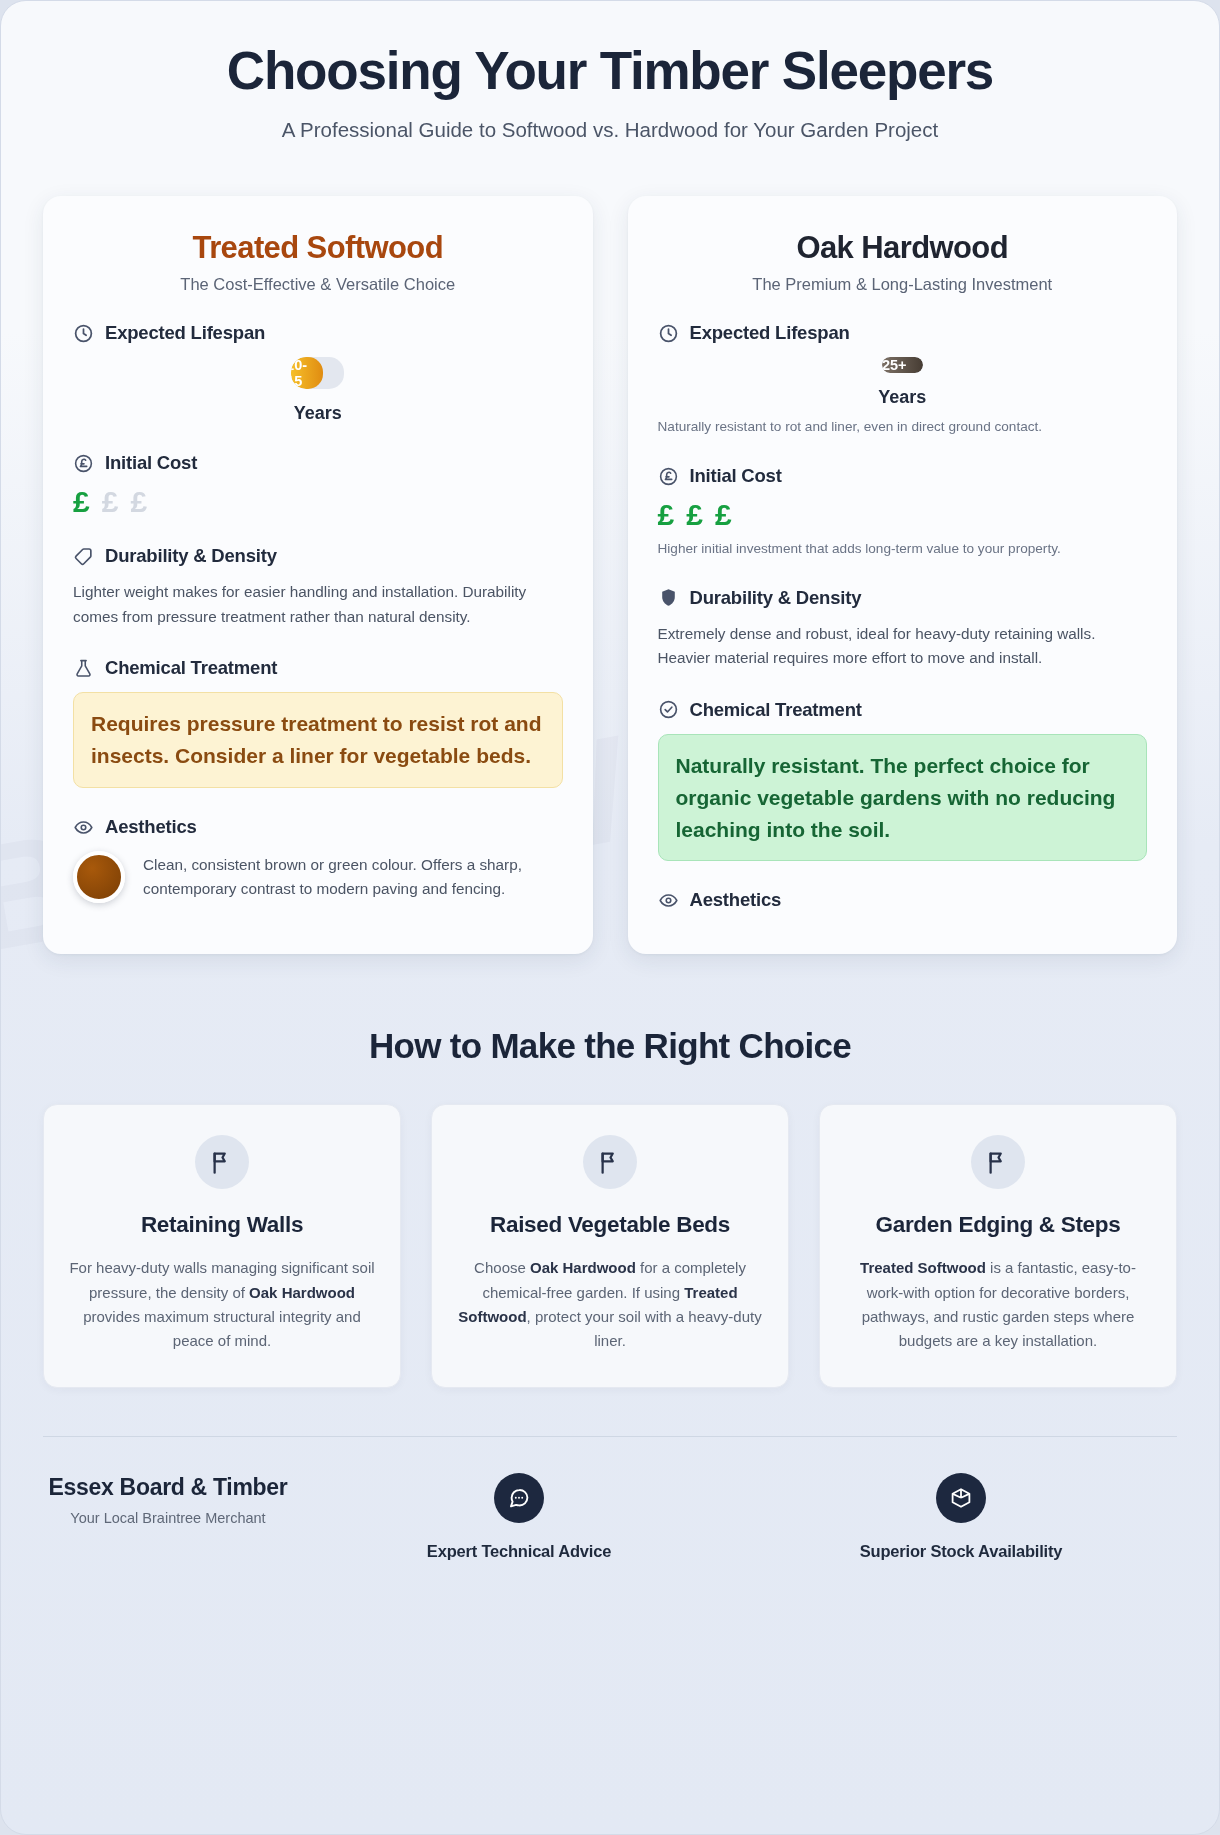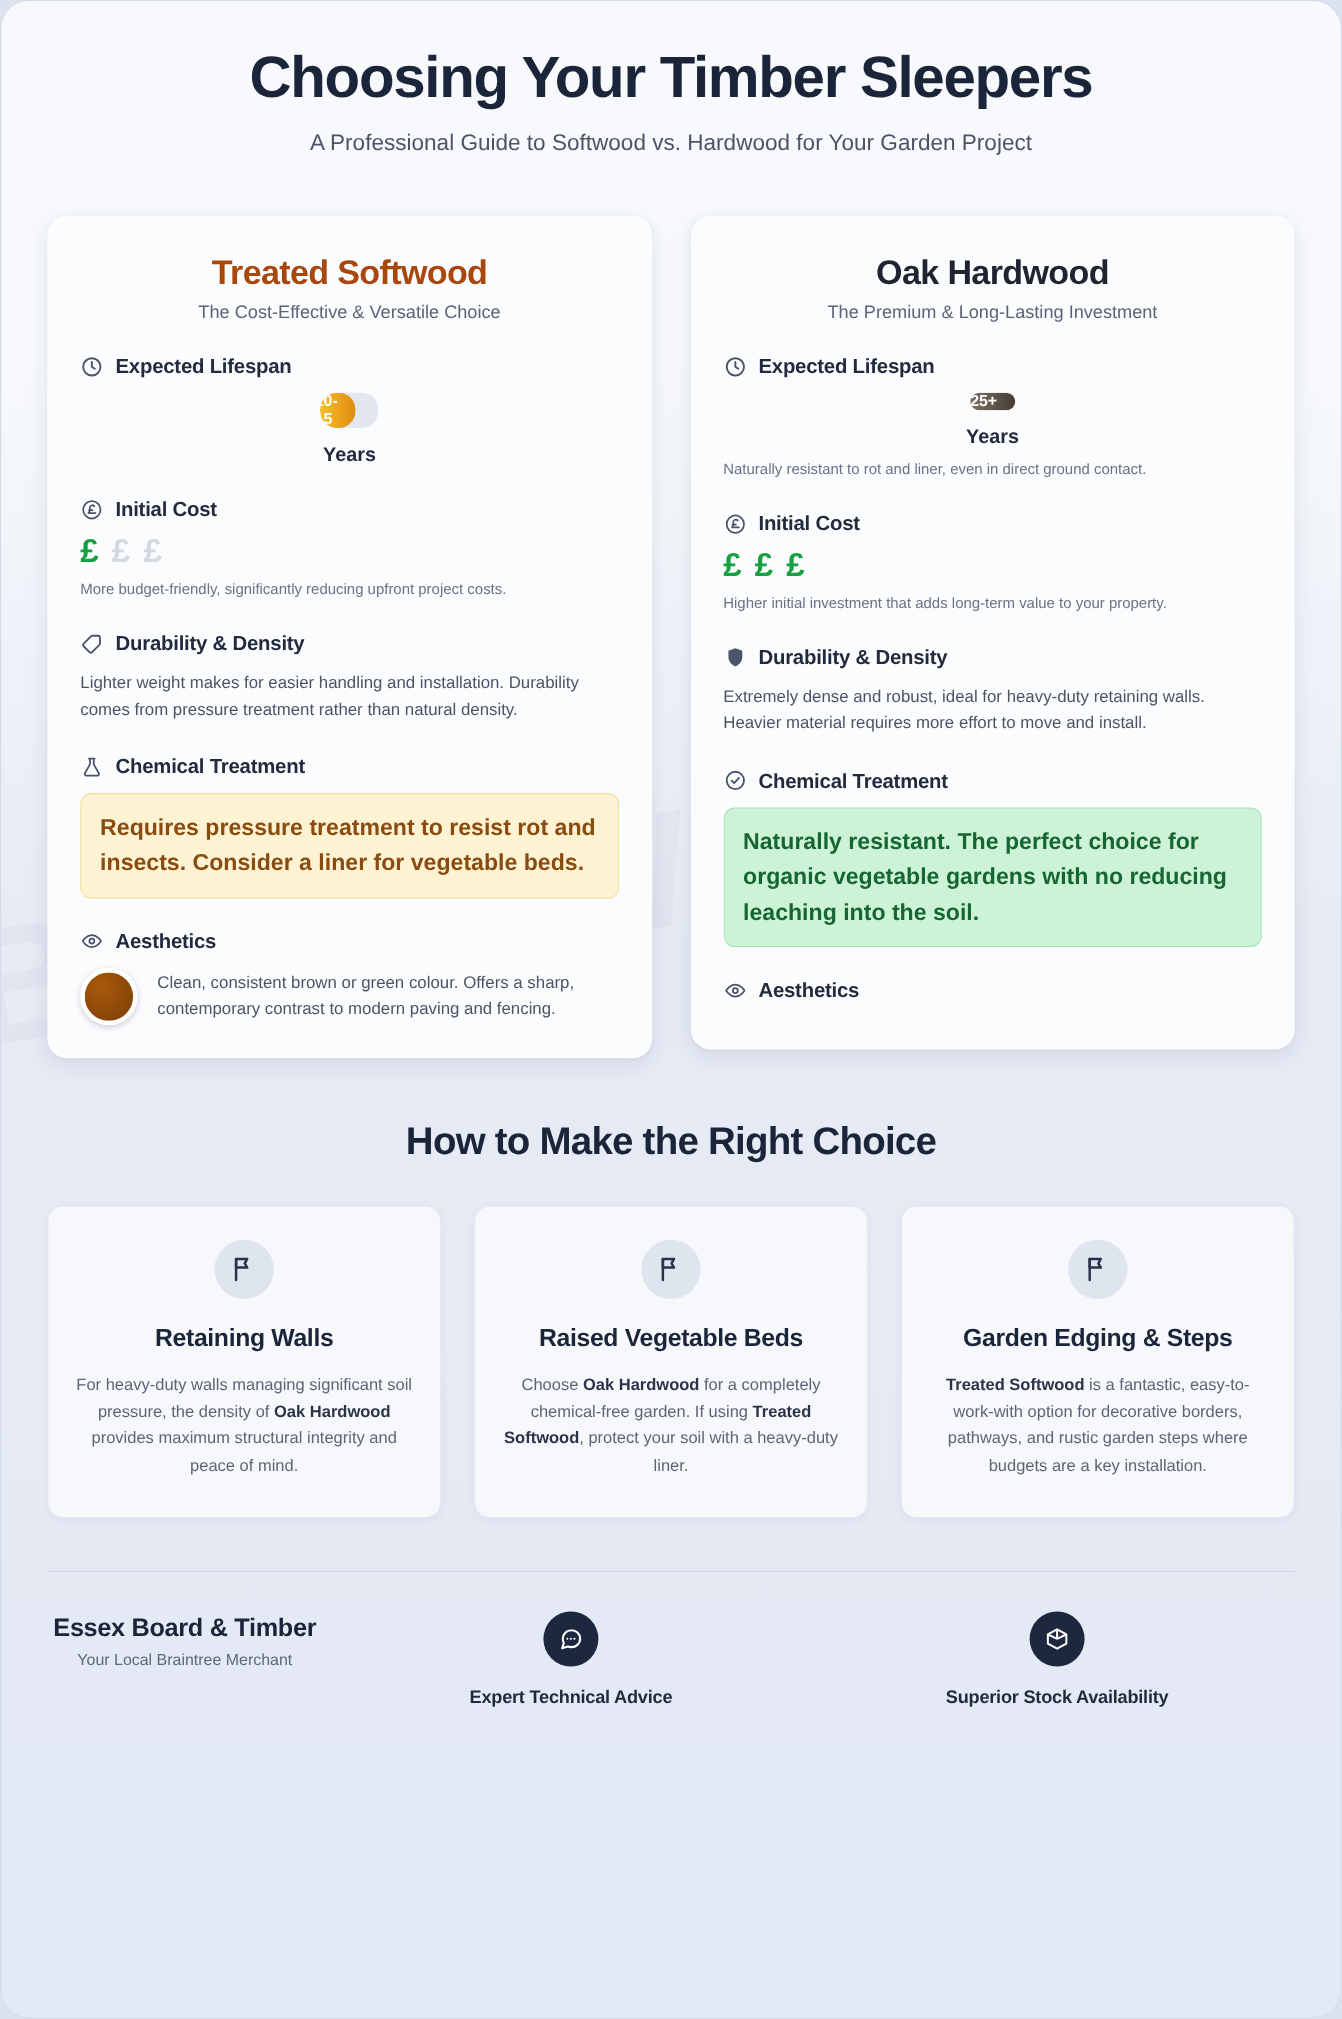--- a/index.html
+++ b/index.html
@@ -163,21 +163,21 @@
   .swatch.oak  { background: radial-gradient(circle at 34% 30%, #8d8882, #4e4840); }
   .aes-text { font-size: 15.3px; color: #4b5464; line-height: 1.56; padding-top: 2px; }
 
   
   .choice-title {
     position: relative; z-index: 2;
     text-align: center;
     font-size: 35px;
     font-weight: 800;
     color: #1b2539;
-    margin-top: 56px;
+    margin-top: 72px;
     letter-spacing: -0.7px;
   }
   .choice-grid {
     position: relative; z-index: 2;
     display: flex;
     gap: 30px;
     padding: 38px 42px 0;
     align-items: stretch;
   }
   .choice-card {
@@ -307,21 +307,20 @@
                 <path d="M14.5 8.2a2.6 2.6 0 0 0-4.6 1.7v2.2c0 1.5-.7 2.6-1.4 3.2h7.2M9 12.4h3.6" stroke-linecap="round" stroke-linejoin="round"></path>
               </svg>
           </span>
           <h3>Initial Cost</h3>
         </div>
         <div class="pounds" id="sw-pounds">
             <span class="pound on">£</span>
             <span class="pound off">£</span>
             <span class="pound off">£</span>
           </div>
-        <div class="sec-note">More budget-friendly, significantly reducing upfront project costs.</div>
       </div>
 
       <div class="section">
         <div class="sec-head">
           <span class="ic">
             <svg viewBox="0 0 24 24" fill="none" stroke="currentColor" stroke-width="1.9">
                 <path d="M3.5 11.5 11 4a2 2 0 0 1 1.4-.6h6a2 2 0 0 1 2 2v6a2 2 0 0 1-.6 1.4l-7.5 7.5a2 2 0 0 1-2.8 0l-6-6a2 2 0 0 1 0-2.8z" stroke-linejoin="round"></path>
               </svg>
           </span>
           <h3>Durability &amp; Density</h3>

